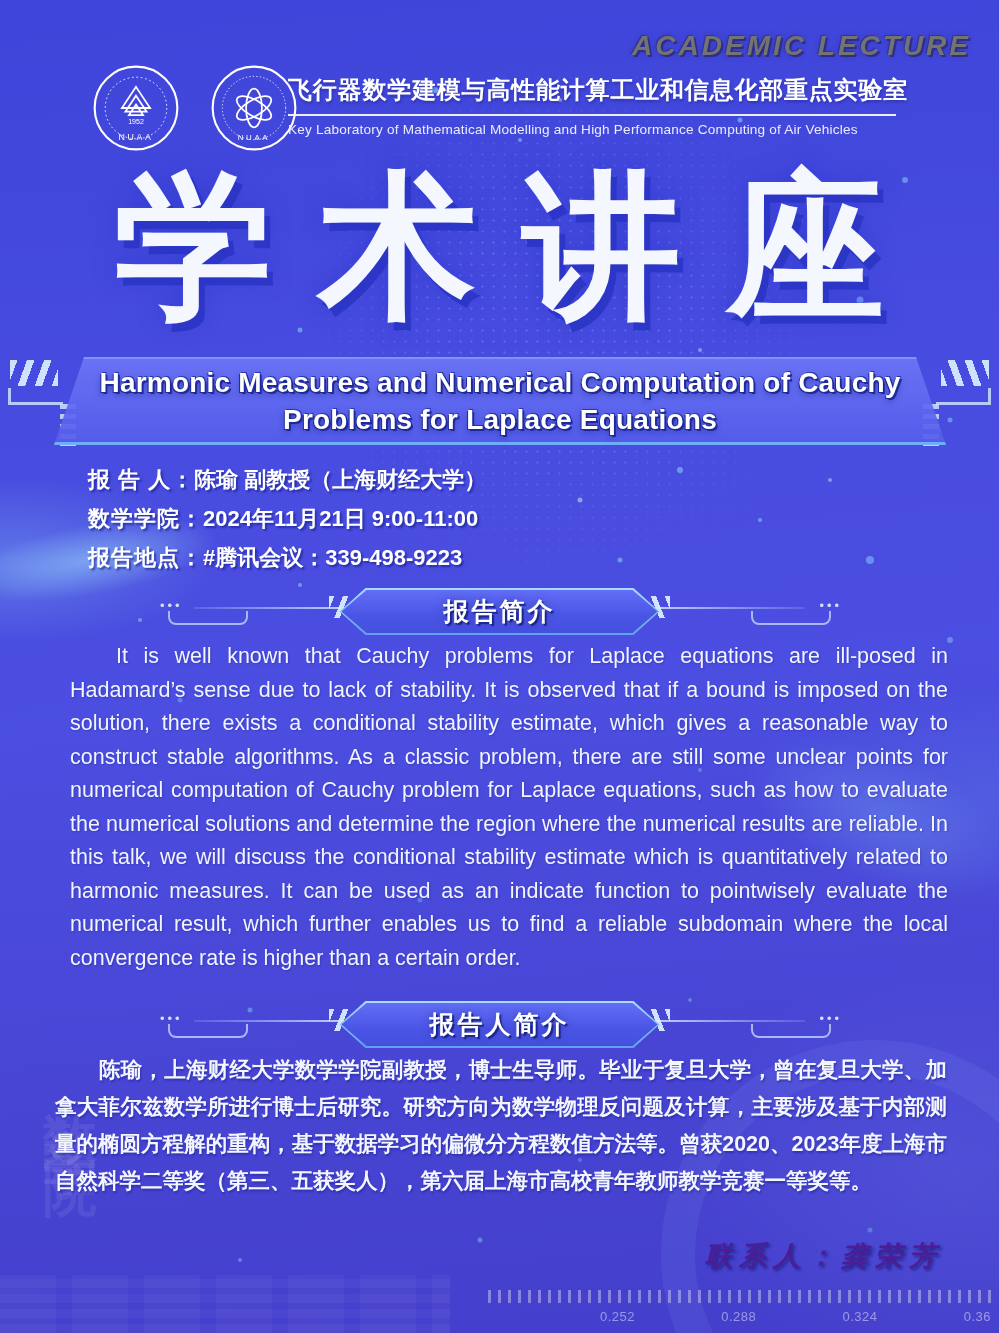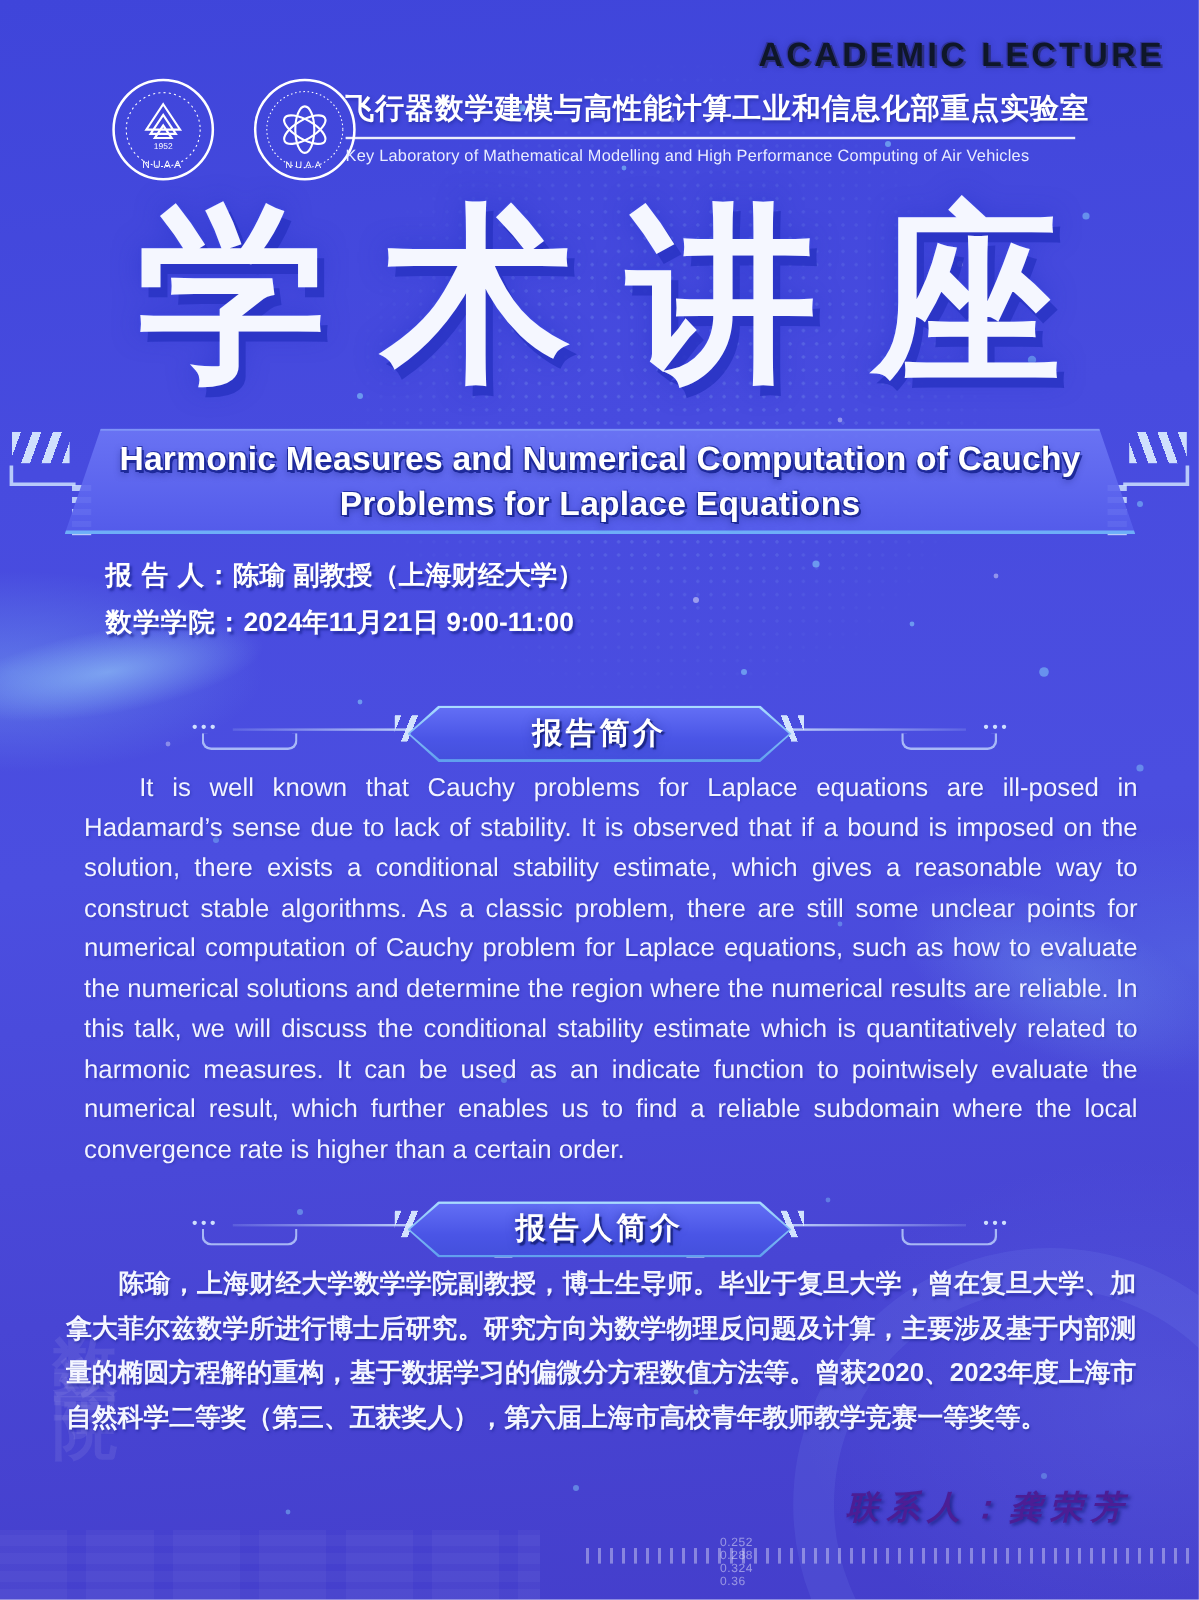--- a/index.html
+++ b/index.html
@@ -28,25 +28,25 @@
     border:34px solid rgba(150,180,255,.10);}
   .watermark{left:34px;top:1070px;writing-mode:vertical-rl;font-size:54px;font-weight:700;
     color:rgba(255,255,255,.08);letter-spacing:16px;}
   .footer-grid{left:0;bottom:0;width:450px;height:58px;opacity:.35;
     background:
       repeating-linear-gradient(90deg, rgba(255,255,255,.10) 0 56px, transparent 56px 72px),
       repeating-linear-gradient(0deg, rgba(255,255,255,.09) 0 9px, transparent 9px 15px);}
   .footer-ticks{bottom:30px;left:488px;right:2px;height:13px;opacity:.45;
     background:repeating-linear-gradient(90deg, rgba(255,255,255,.8) 0 3px, transparent 3px 10px);}
   .footer-nums{bottom:9px;left:600px;right:8px;display:flex;justify-content:space-between;
-    font-size:10px;color:rgba(255,255,255,.45);letter-spacing:.5px;flex-direction:column;}
-
-  
-  .badge{top:30px;right:28px;font-size:28px;font-weight:900;
-    letter-spacing:3px;color:#0f172a;
+    font-size:13px;color:rgba(255,255,255,.45);letter-spacing:.5px;}
+
+  
+  .badge{top:30px;right:28px;font-size:28px;font-weight:900;font-style:italic;
+    letter-spacing:3px;color:#737373;
     text-shadow:2px 2px 0 #2c2f84,-1px -1px 0 rgba(44,47,132,.7),0 0 6px rgba(20,25,90,.4);}
   .logos{top:64px;left:92px;display:flex;gap:30px;}
   .logo{width:88px;height:88px;}
   .labname{top:74px;left:288px;width:608px;}
   .labname .zh{font-size:24px;font-weight:700;letter-spacing:.8px;margin:0;
     text-shadow:1px 2px 3px rgba(25,35,140,.55);white-space:nowrap;}
   .labname .rule{height:2px;background:rgba(255,255,255,.9);margin:8px 0 6px;border:0;}
   .labname .en{font-size:13.6px;color:#e9edff;letter-spacing:.2px;white-space:nowrap;}
 
   
@@ -208,20 +208,21 @@
   <div class="fill"></div>
   <div class="txt">
     <div>Harmonic Measures and Numerical Computation of Cauchy</div>
     <div>Problems for Laplace Equations</div>
   </div>
 </div>
 
 <div class="abs info">
   <div><span class="lbl">报 告 人：</span><span>陈瑜 副教授（上海财经大学）</span></div>
   <div><span class="lbl">数学学院：</span><span>2024年11月21日 9:00-11:00</span></div>
+  <div><span class="lbl">报告地点：</span><span>#腾讯会议：339-498-9223</span></div>
 </div>
 
 <div class="abs wing" style="top:596px;left:160px;">
   <span class="dots">•••</span>
     <div class="line"></div>
   <div class="ticks"></div>
     <div class="bracket"></div>
 </div>
 <div class="abs wing flip" style="top:596px;right:160px;">
   <span class="dots">•••</span>

